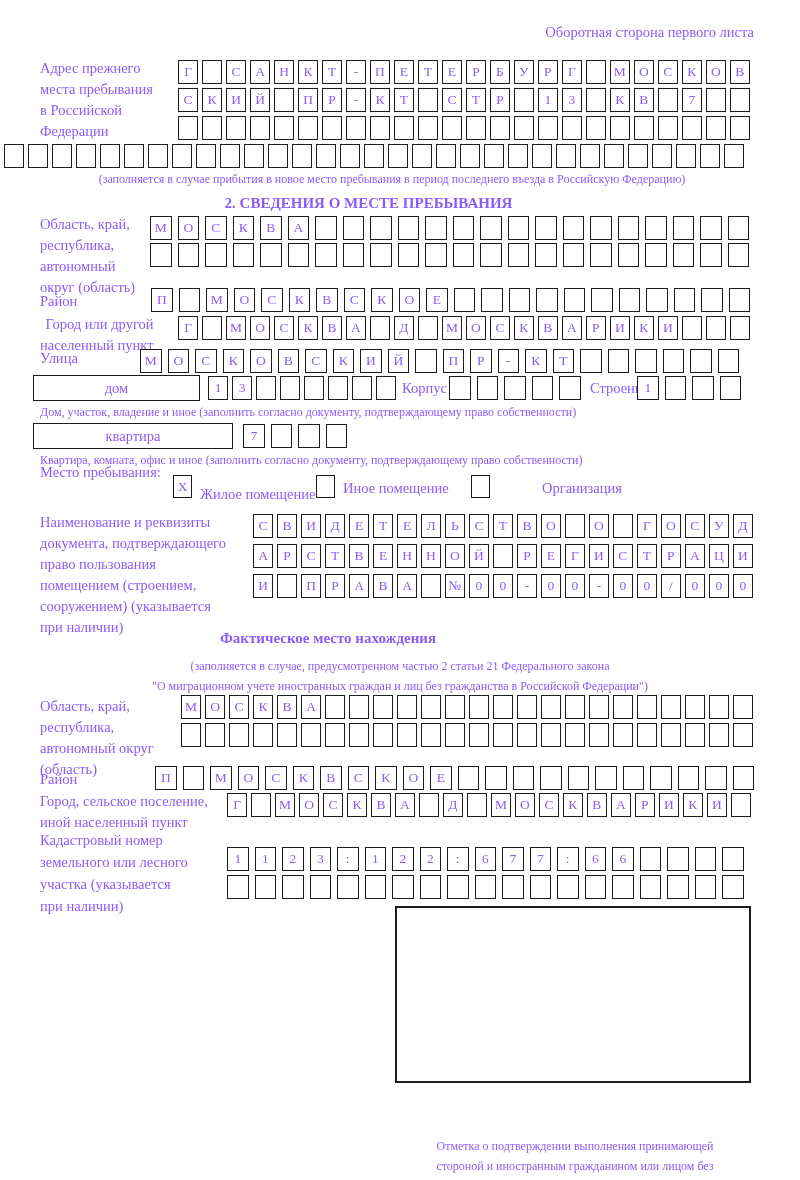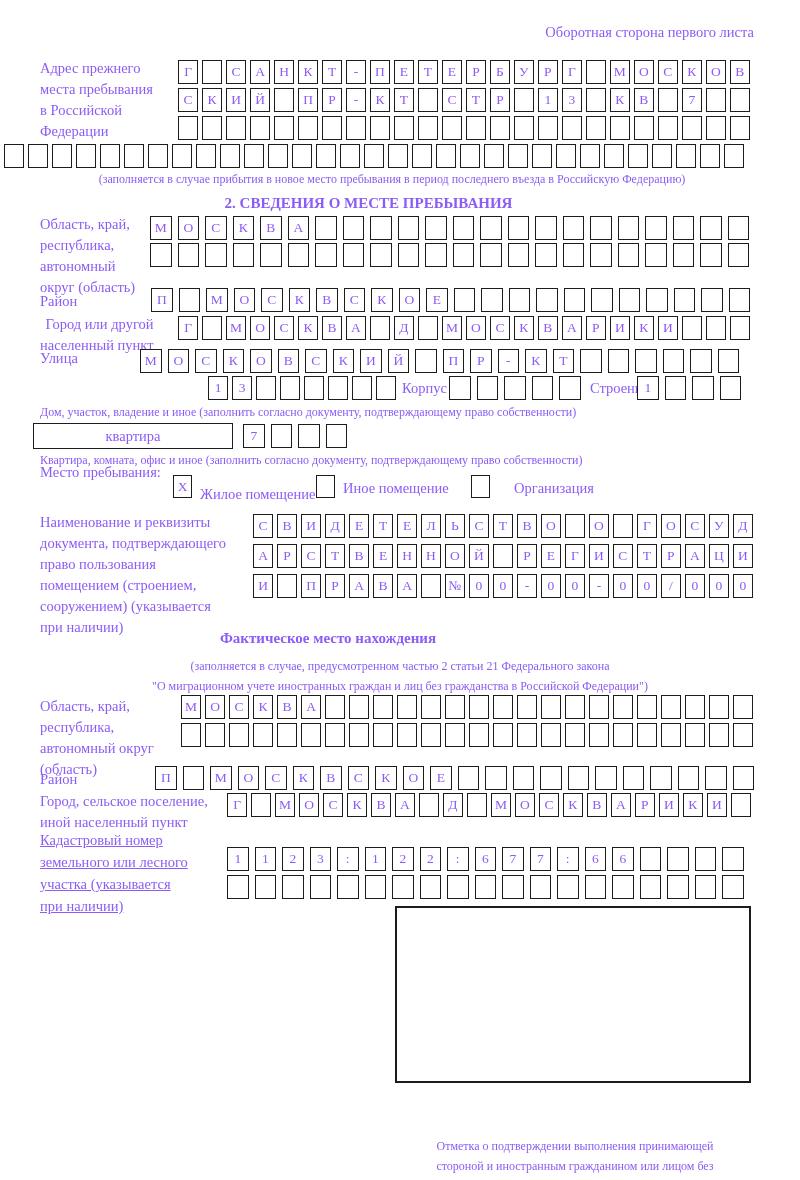--- a/index.html
+++ b/index.html
@@ -276,20 +276,21 @@
       <span class="cell">К</span>
       <span class="cell">Т</span>
       <span class="cell"></span>
       <span class="cell"></span>
       <span class="cell"></span>
       <span class="cell"></span>
       <span class="cell"></span>
       <span class="cell"></span>
     </div>
 
+  <div class="widebox" style="left:33px; top:375px; width:167px; height:26px;">дом</div>
   <div class="boxrow p24" style="left:208px; top:376px;">
       <span class="cell">1</span>
       <span class="cell">3</span>
       <span class="cell"></span>
       <span class="cell"></span>
       <span class="cell"></span>
       <span class="cell"></span>
       <span class="cell"></span>
       <span class="cell"></span>
     </div>
@@ -318,21 +319,21 @@
       <span class="cell"></span>
     </div>
   <div class="abs note" style="left:40px; top:452px;">Квартира, комната, офис и иное (заполнить согласно документу, подтверждающему право собственности)</div>
 
   <div class="abs label" style="left:40px; top:462px;">Место пребывания:</div>
   <div class="cb" style="left:173px; top:475px;">X</div>
   <div class="abs label" style="left:200px; top:484px;">Жилое помещение</div>
   <div class="cb" style="left:316px; top:475px;"></div>
   <div class="abs label" style="left:343px; top:478px;">Иное помещение</div>
   <div class="cb" style="left:471px; top:475px;"></div>
-  <div class="abs label" style="left:514px; top:478px;text-align:center;">Организация</div>
+  <div class="abs label" style="left:542px; top:478px;text-align:center;">Организация</div>
 
   <div class="abs label" style="left:40px; top:512px;">Наименование и реквизиты
 документа, подтверждающего
 право пользования
 помещением (строением,
 сооружением) (указывается
 при наличии)</div>
   <div class="boxrow p24" style="left:253px; top:514px;">
       <span class="cell">С</span>
       <span class="cell">В</span>
@@ -510,21 +511,21 @@
       <span class="cell">К</span>
       <span class="cell">В</span>
       <span class="cell">А</span>
       <span class="cell">Р</span>
       <span class="cell">И</span>
       <span class="cell">К</span>
       <span class="cell">И</span>
       <span class="cell"></span>
     </div>
 
-  <div class="abs label" style="left:40px; top:829px; line-height:22px;text-decoration:underline;">Кадастровый номер
+  <div class="abs label" style="left:40px; top:829px; line-height:22px;">Кадастровый номер
 земельного или лесного
 участка (указывается
 при наличии)</div>
   <div class="boxrow p27" style="left:227px; top:847px;">
       <span class="cell">1</span>
       <span class="cell">1</span>
       <span class="cell">2</span>
       <span class="cell">3</span>
       <span class="cell">:</span>
       <span class="cell">1</span>

